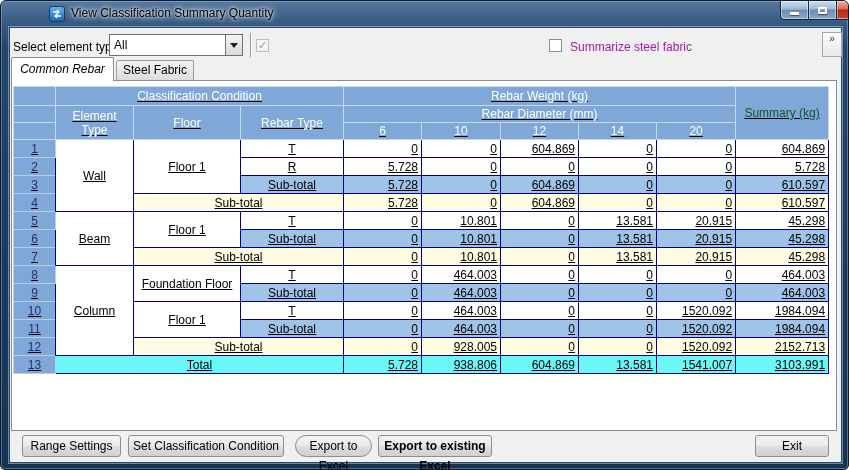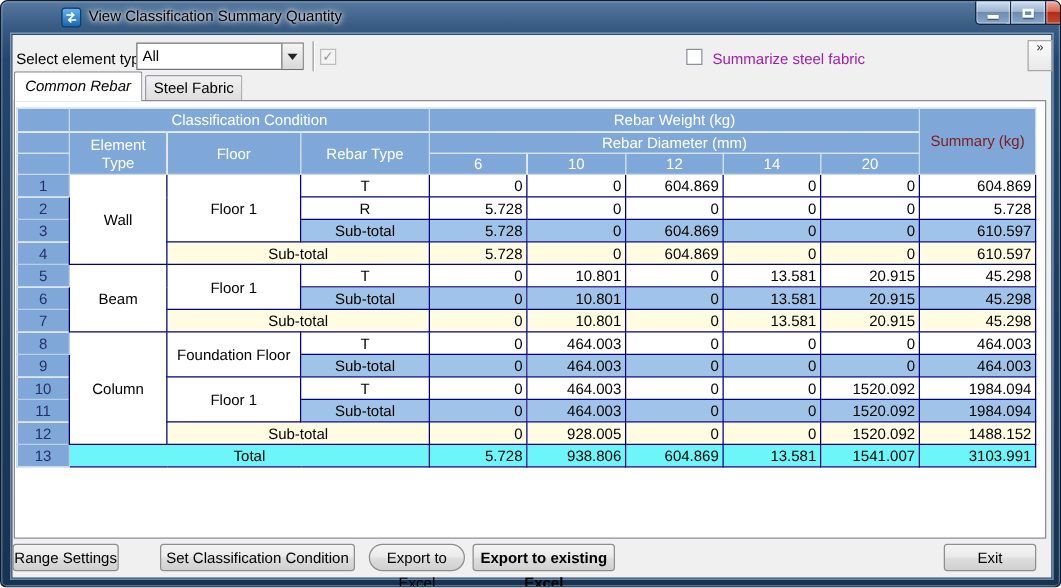--- a/index.html
+++ b/index.html
@@ -55,42 +55,42 @@
   
   .tabbar{ position:absolute; left:0; top:29px; height:24px; width:100%; }
   .tab{ position:absolute; font-size:12px; text-align:center; }
   .tab-active{ left:1px; top:0; width:103px; height:24px; background:#fff;
     border:1px solid #898c95; border-bottom:none; border-radius:2px 2px 0 0; line-height:22px; z-index:3;font-style:italic; }
   .tab-inactive{ left:106px; top:3px; width:78px; height:21px;
     background:linear-gradient(180deg,#f2f2f2,#dcdcdc); border:1px solid #9a9da5; border-bottom:none;
     border-radius:2px 2px 0 0; line-height:19px; z-index:1; }
   
   .panel{ position:absolute; left:1px; top:52px; width:826px; height:351px; background:#fff; border:1px solid #898c95; z-index:2; }
-  table.grid{ border-collapse:collapse; table-layout:fixed; width:815px; margin:5px 0 0 1px; font-size:12px; }
+  table.grid{ border-collapse:collapse; table-layout:fixed; width:815px; margin:5px 0 0 1px; font-size:12px;text-decoration:underline; }
   table.grid thead td{ background:#7fa8d8; color:#fff; text-align:center; border:1px solid #c7d9ee;
     overflow:hidden; padding:0 2px; }
   table.grid thead tr.hr1 td{ height:19px; }
   table.grid thead tr.hr2 td{ height:17px; }
   table.grid thead tr.hr3 td{ height:17px; }
-  table.grid thead td.summary-head{ color:#7f1d1d; }
+  table.grid thead td.summary-head{ color:#14532d; }
   table.grid tbody td{ border:1px solid #000080; height:18px; padding:0 3px; color:#000; overflow:hidden; white-space:nowrap; }
   tr.row-normal td{ background:#fff; }
   tr.row-subtotal td{ background:#a0c4e8; }
   tr.row-floorsub td{ background:#fffce2; }
   tr.row-total td{ background:#6cf6f8; }
   table.grid td.num{ text-align:right; }
   table.grid td.center{ text-align:center; }
   table.grid tbody td.label{ background:#fff; text-align:center; }
   table.grid tbody td.rownum{ background:#7fa8d8; border:1px solid #b9cde8; color:#23306e; text-align:center; }
   tr.row-total td.rownum{ color:#7c2d72;margin-top:19px; }
   
   .footer-btn{ position:absolute; top:407px; height:22px; font-size:12px; color:#000; text-align:center;
     background:linear-gradient(180deg,#f4f4f4 0%,#ebebeb 45%,#dddddd 55%,#d0d0d0 100%);
     border:1px solid #8e8e8e; border-radius:3px; line-height:20px; }
-  .btn-range{ left:0; width:85px; }
+  .btn-range{ left:12px; width:99px; }
   .btn-setclass{ left:118px; width:156px; }
   .btn-export{ left:285px; width:77px;border-radius:11px; }
   .btn-exportex{ left:368px; width:114px;font-weight:bold; }
   .btn-exit{ left:745px; width:74px; }
 </style>
 </head>
 <body>
 
 <div class="window">
 
@@ -291,21 +291,21 @@
               <td class="num">1984.094</td>
             </tr>
             <tr class="row-floorsub">
               <td class="rownum">12</td>
               <td colspan="2" class="center">Sub-total</td>
               <td class="num">0</td>
               <td class="num">928.005</td>
               <td class="num">0</td>
               <td class="num">0</td>
               <td class="num">1520.092</td>
-              <td class="num">1488.152</td>
+              <td class="num">2152.713</td>
             </tr>
             <tr class="row-total">
               <td class="rownum">13</td>
               <td colspan="3" class="center">Total</td>
               <td class="num">5.728</td>
               <td class="num">938.806</td>
               <td class="num">604.869</td>
               <td class="num">13.581</td>
               <td class="num">1541.007</td>
               <td class="num">3103.991</td>

